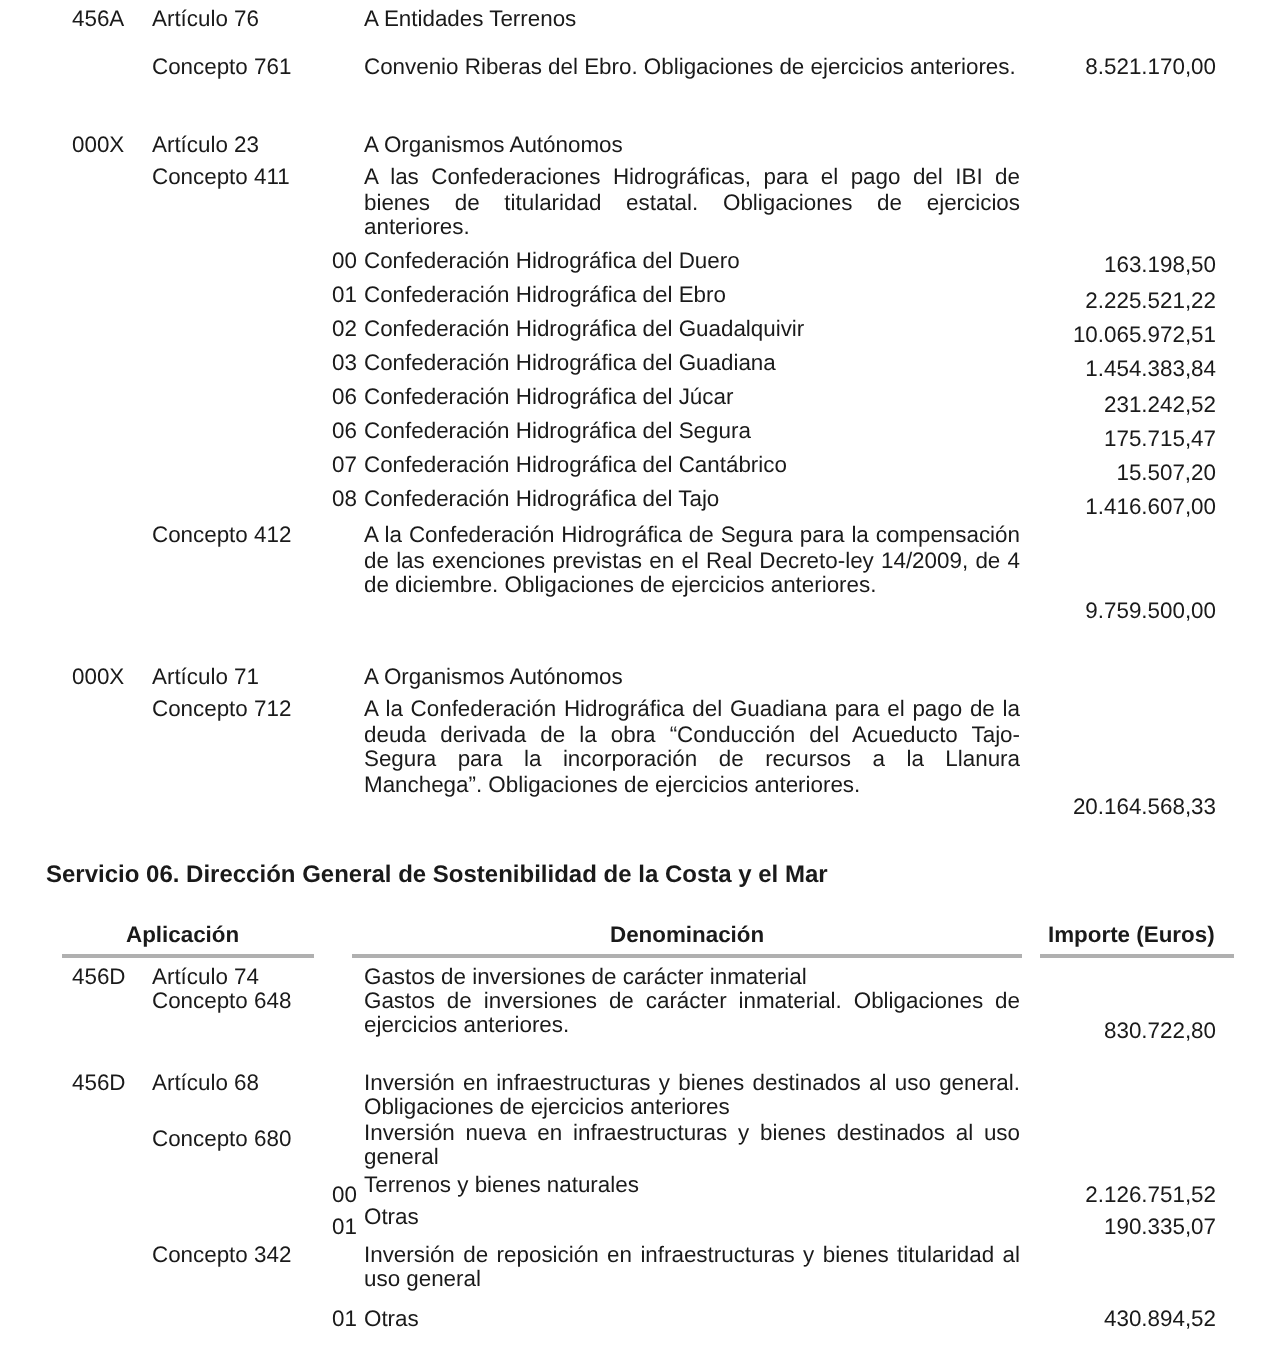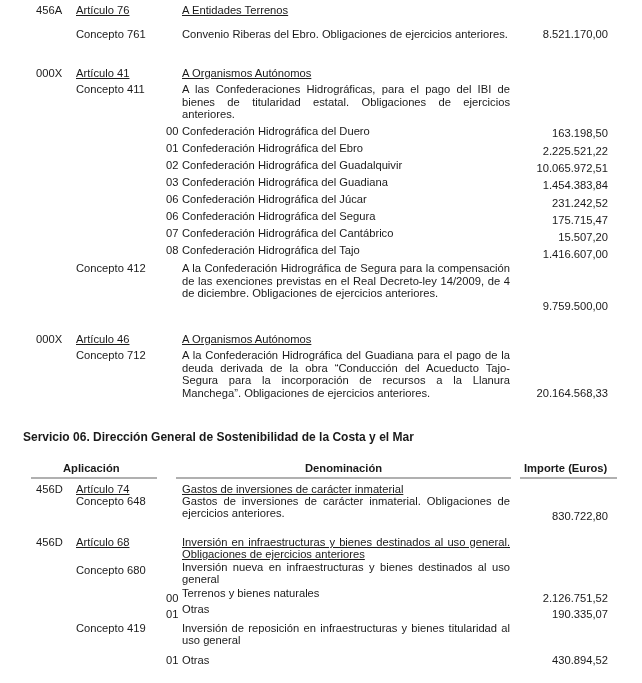--- a/index.html
+++ b/index.html
@@ -1,21 +1,21 @@
 <!DOCTYPE html>
 <html><head>
   <meta charset="utf-8">
   <style>
     html, body { margin: 0; padding: 0; background: #ffffff; }
     body {
       width: 642px; height: 683px; position: relative; overflow: hidden;
       font-family: "Liberation Sans", sans-serif; font-size: 11.2px; color: #1a1a1a;
     }
     .abs { position: absolute; white-space: nowrap; }
-    .u { text-decoration: underline; }
+    .u { }
     .desc { position: absolute; left: 182px; width: 328px; text-align: justify; line-height: 12.6px; white-space: normal; }
     .desc2 { position: absolute; left: 182px; width: 328px; text-align: justify; line-height: 12.2px; white-space: normal; }
     .amt { position: absolute; right: 34px; text-align: right; white-space: nowrap; }
     .sub { position: absolute; left: 166px; white-space: nowrap; }
     .subtext { position: absolute; left: 182px; white-space: nowrap; }
     .title { font-weight: bold; font-size: 12px; }
     .hdr { font-weight: bold; }
     .hline { position: absolute; height: 0; border-top: 2px solid #b0b0b0; }
   </style>
 </head>
@@ -25,21 +25,21 @@
   <span class="abs" style="left:36px;top:4px">456A</span>
   <span class="abs u" style="left:76px;top:4px">Artículo 76</span>
   <span class="abs u" style="left:182px;top:4px">A Entidades Terrenos</span>
   <span class="abs" style="left:76px;top:28px">Concepto 761</span>
   <div class="desc" style="top:28px">Convenio Riberas del Ebro. Obligaciones de ejercicios anteriores.</div>
   <span class="amt" style="top:28px">8.521.170,00</span>
 </div>
 
 <div>
   <span class="abs" style="left:36px;top:67px">000X</span>
-  <span class="abs u" style="left:76px;top:67px">Artículo 41</span>
+  <span class="abs u" style="left:76px;top:67px">Artículo 23</span>
   <span class="abs u" style="left:182px;top:67px">A Organismos Autónomos</span>
   <span class="abs" style="left:76px;top:83px">Concepto 411</span>
   <div class="desc" style="top:83px">A las Confederaciones Hidrográficas, para el pago del IBI de bienes de titularidad estatal. Obligaciones de ejercicios anteriores.</div>
 
   <div>
     <span class="sub" style="top:125px">00</span>
     <span class="subtext" style="top:125px">Confederación Hidrográfica del Duero</span>
     <span class="amt" style="top:127px">163.198,50</span>
   </div>
   <div>
@@ -78,25 +78,25 @@
     <span class="amt" style="top:248px">1.416.607,00</span>
   </div>
 
   <span class="abs" style="left:76px;top:262px">Concepto 412</span>
   <div class="desc" style="top:262px">A la Confederación Hidrográfica de Segura para la compensación de las exenciones previstas en el Real Decreto-ley 14/2009, de 4 de diciembre. Obligaciones de ejercicios anteriores.</div>
   <span class="amt" style="top:300px">9.759.500,00</span>
 </div>
 
 <div>
   <span class="abs" style="left:36px;top:333px">000X</span>
-  <span class="abs u" style="left:76px;top:333px">Artículo 46</span>
+  <span class="abs u" style="left:76px;top:333px">Artículo 71</span>
   <span class="abs u" style="left:182px;top:333px">A Organismos Autónomos</span>
   <span class="abs" style="left:76px;top:349px">Concepto 712</span>
   <div class="desc" style="top:349px">A la Confederación Hidrográfica del Guadiana para el pago de la deuda derivada de la obra “Conducción del Acueducto Tajo-Segura para la incorporación de recursos a la Llanura Manchega”. Obligaciones de ejercicios anteriores.</div>
-  <span class="amt" style="top:387px">20.164.568,33</span>
+  <span class="amt" style="top:398px">20.164.568,33</span>
 </div>
 
 <div class="abs title" style="left:23px;top:430px">Servicio 06. Dirección General  de Sostenibilidad de la Costa y el Mar</div>
 
 <div>
   <span class="abs hdr" style="left:63px;top:462px">Aplicación</span>
   <span class="abs hdr" style="left:305px;top:462px">Denominación</span>
   <span class="abs hdr" style="left:524px;top:462px">Importe (Euros)</span>
   <div class="hline" style="left:31px;width:126px;top:477px"></div>
   <div class="hline" style="left:176px;width:335px;top:477px"></div>
@@ -123,21 +123,21 @@
     <span class="sub" style="top:592px">00</span>
     <span class="subtext" style="top:587px">Terrenos y bienes naturales</span>
     <span class="amt" style="top:592px">2.126.751,52</span>
   </div>
   <div>
     <span class="sub" style="top:608px">01</span>
     <span class="subtext" style="top:603px">Otras</span>
     <span class="amt" style="top:608px">190.335,07</span>
   </div>
 
-  <span class="abs" style="left:76px;top:622px">Concepto 419</span>
+  <span class="abs" style="left:76px;top:622px">Concepto 342</span>
   <div class="desc2" style="top:622px">Inversión de reposición en infraestructuras y bienes titularidad al uso general</div>
 
   <div>
     <span class="sub" style="top:654px">01</span>
     <span class="subtext" style="top:654px">Otras</span>
     <span class="amt" style="top:654px">430.894,52</span>
   </div>
 </div>
 
 </body></html>

